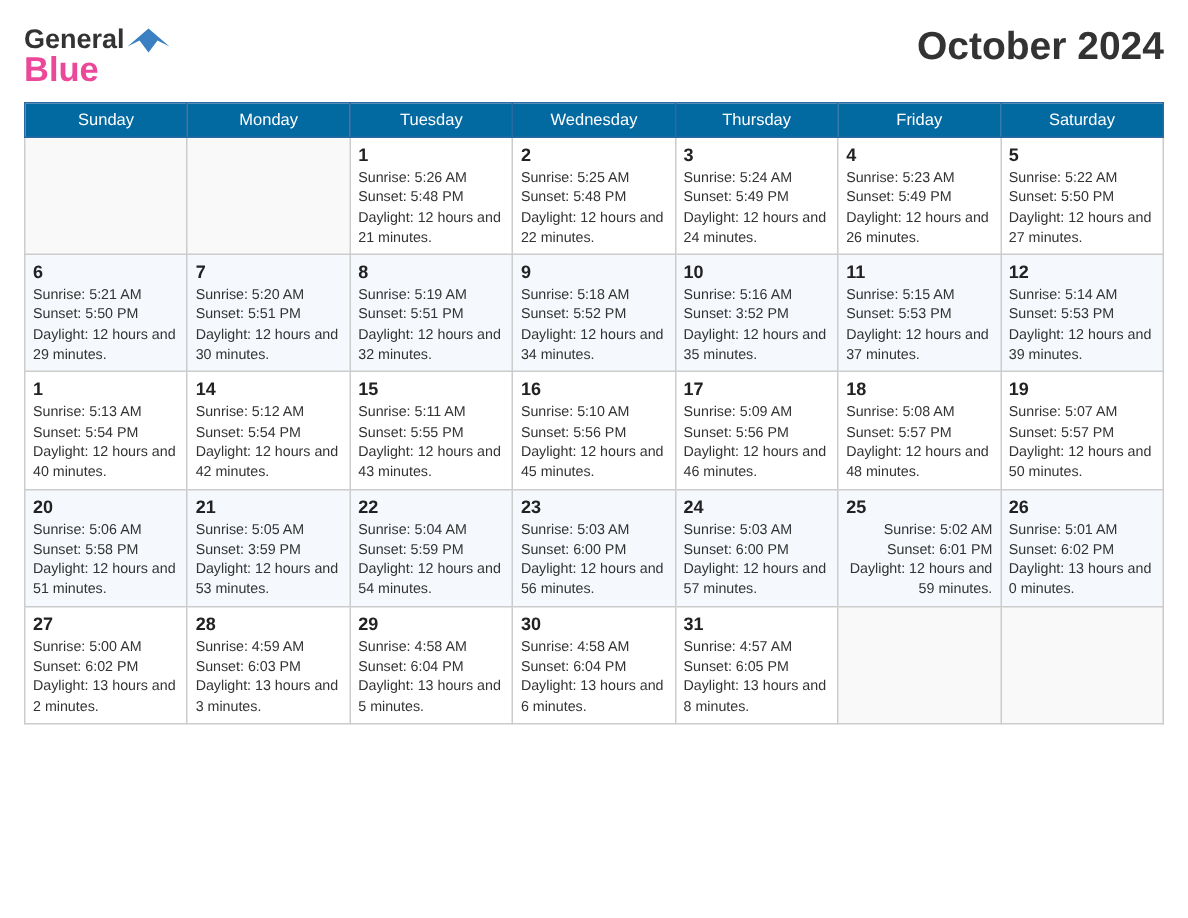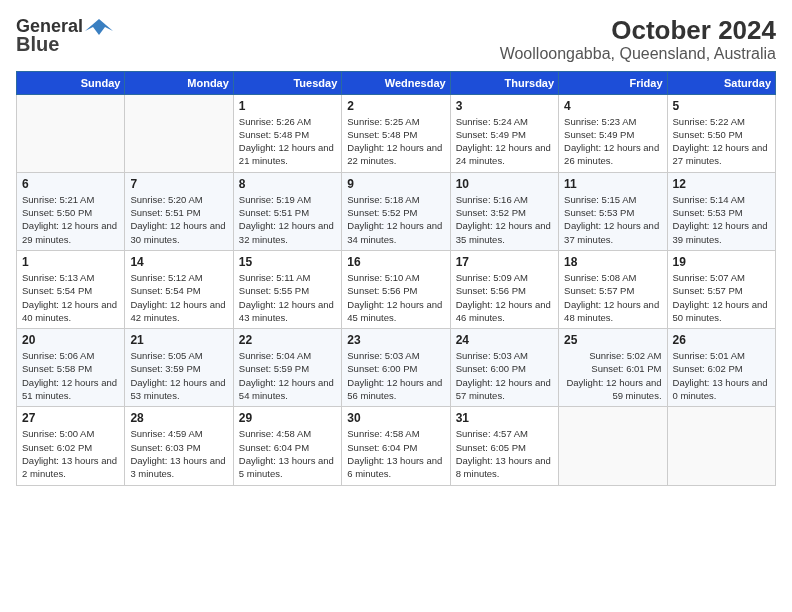--- a/index.html
+++ b/index.html
@@ -37,26 +37,26 @@
     .title-location {
       font-size: 16px;
       color: #555;
     }
     .calendar {
       width: 100%;
       border-collapse: collapse;
       font-size: 10px;
     }
     .calendar thead th {
-      background-color: #1d4ed8;
+      background-color: #0369a1;
       color: #fff;
       padding: 5px 4px;
-      text-align: right;
+      text-align: center;
       font-size: 11px;
-      font-weight: bold;
+      font-weight: normal;
       border: 1px solid #2a6aa0;
     }
     .calendar tbody td {
       border: 1px solid #ccc;
       vertical-align: top;
       padding: 4px 5px;
       width: 108px;
       min-height: 80px;
       background: #fff;
     }
@@ -82,25 +82,24 @@
 <body>
 
 <div class="header">
   <div class="logo">
     <div class="logo-row">
       <span style="font-size:18px;font-weight:bold;color:#333;">General</span>
       <svg width="28" height="20" viewBox="0 0 28 20" style="margin-left:2px;">
         <polygon points="14,2 28,14 20,10 14,18 8,10 0,14" fill="#3a7fc1"></polygon>
       </svg>
     </div>
-    <span style="font-size:20px;font-weight:bold;color:#404040;margin-top:-4px;">Blue</span>
+    <span style="font-size:23px;font-weight:bold;color:#ec4899;margin-top:-4px;">Blue</span>
   </div>
   <div class="title-block">
     <div class="title-month">October 2024</div>
-    <div class="title-location">Woolloongabba, Queensland, Australia</div>
   </div>
 </div>
 
 <table class="calendar">
   <thead>
     <tr>
       <th>Sunday</th>
       <th>Monday</th>
       <th>Tuesday</th>
       <th>Wednesday</th>

